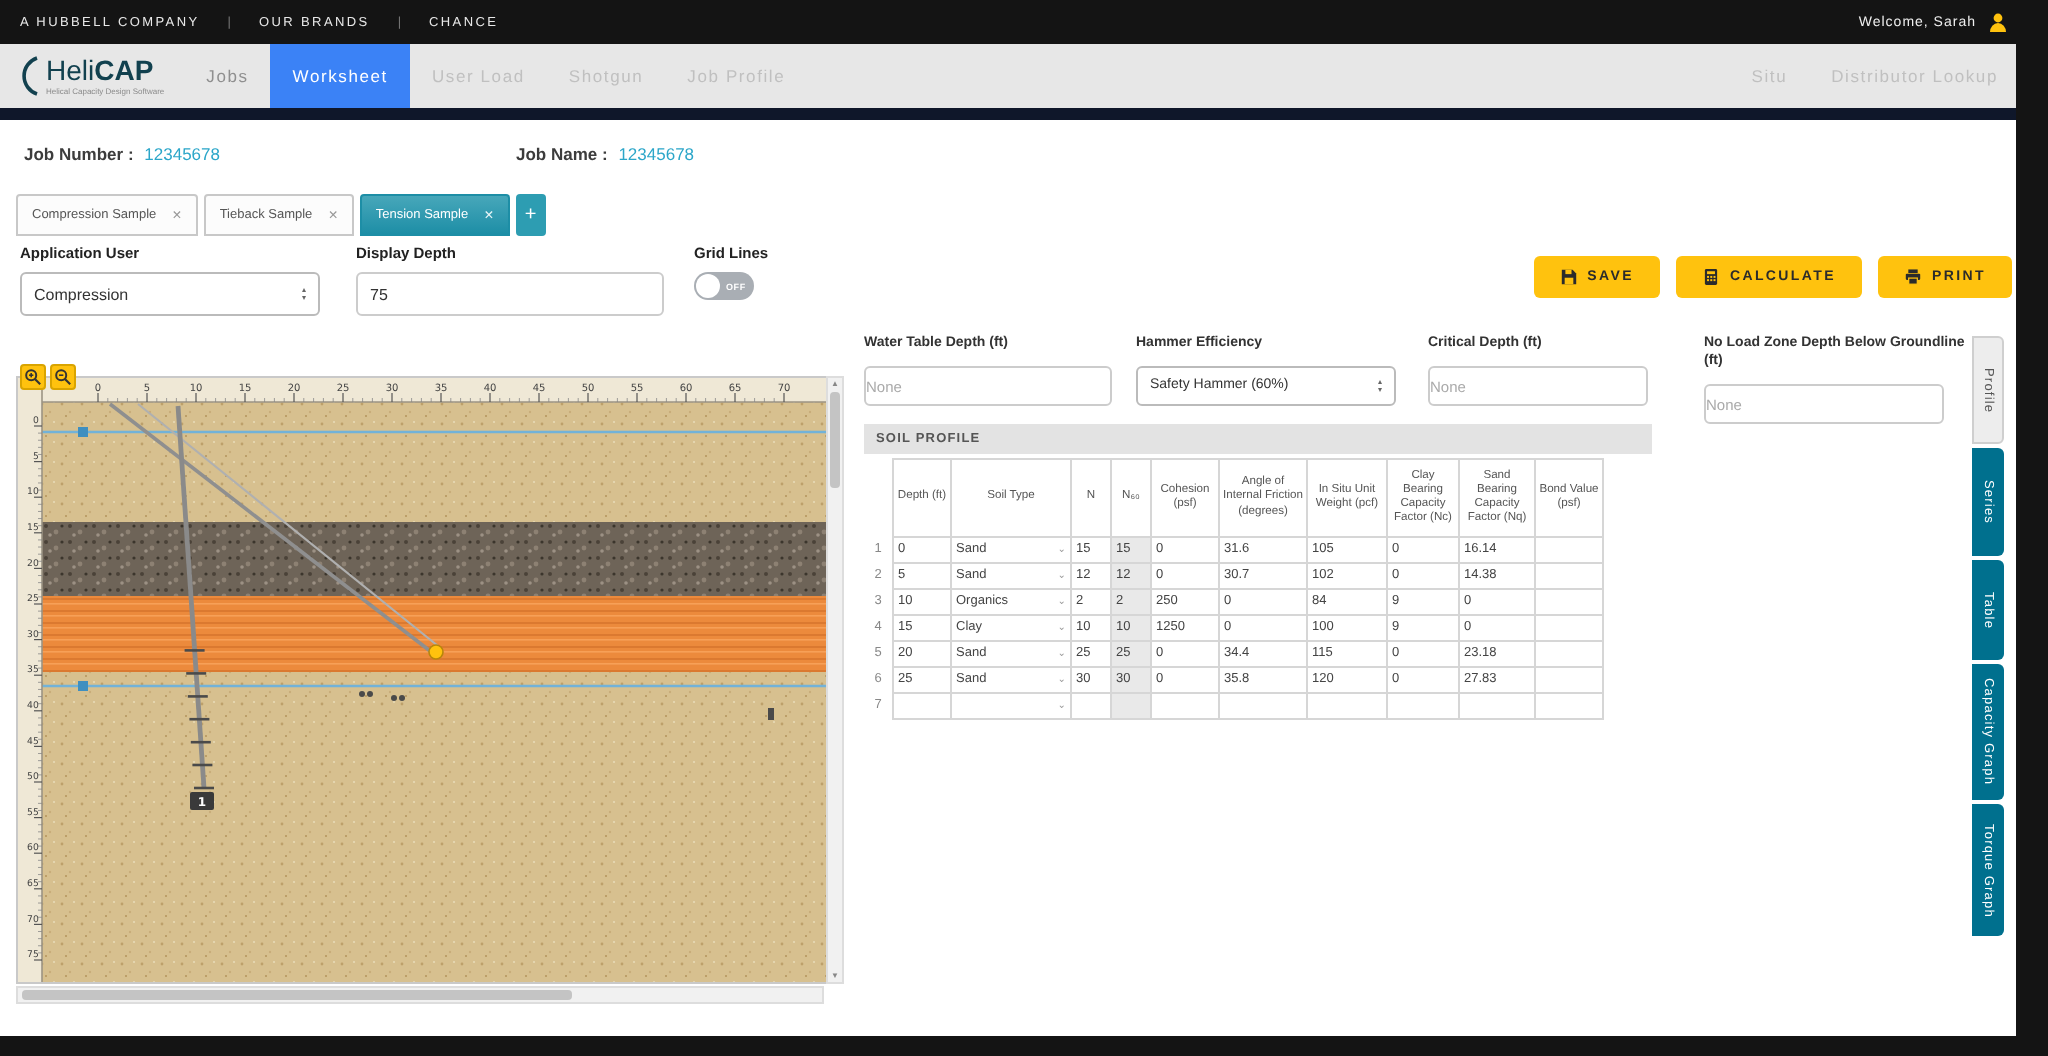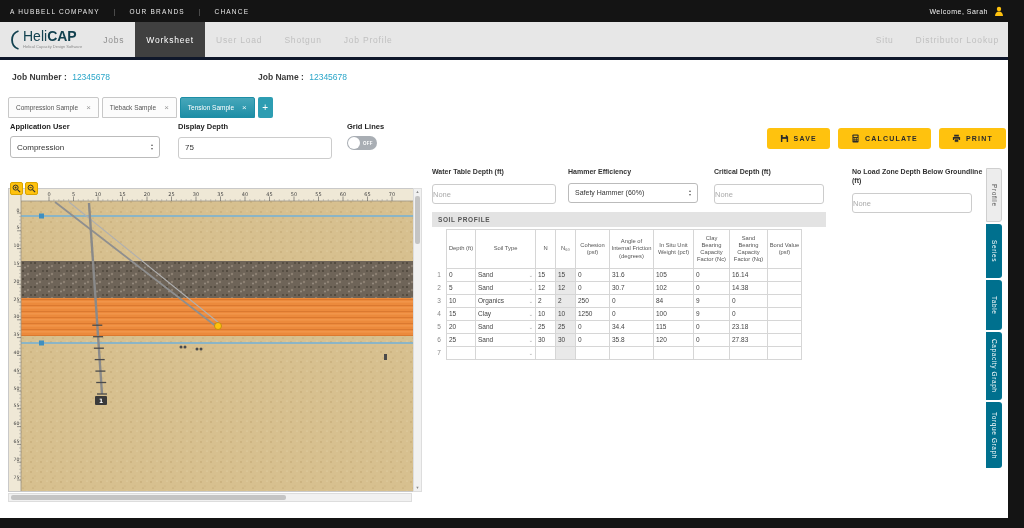--- a/index.html
+++ b/index.html
@@ -7,29 +7,29 @@
           font-family:"Liberation Sans","DejaVu Sans",sans-serif;-webkit-font-smoothing:antialiased;}
   
   .topbar{position:absolute;left:0;top:0;width:1024px;height:22px;background:#141414;display:flex;
           align-items:center;padding:0 10px;box-sizing:border-box;color:#fff;}
   .tb-item{font-size:6.5px;letter-spacing:1.2px;color:#e8e8e8;margin-right:14px;cursor:pointer;}
   .tb-sep{font-size:6.5px;color:#777;margin-right:14px;}
   .tb-right{margin-left:auto;display:flex;align-items:center;gap:6px;margin-right:10px;}
   .tb-welcome{font-size:7px;letter-spacing:.5px;color:#f0f0f0;}
   
   .navbar{position:absolute;left:0;top:22px;width:1024px;height:38px;background:#e7e7e7;display:flex;
-          align-items:stretch;border-bottom:3px solid #0f172a;box-sizing:border-box;}
+          align-items:stretch;border-bottom:6px solid #0f172a;box-sizing:border-box;}
   .logo{display:flex;align-items:center;gap:2px;margin:0 10px 0 8px;cursor:pointer;}
   .logo-line{font-size:14px;color:#12414f;line-height:13px;}
   .logo-line b{font-weight:bold;}
   .logo-tag{font-size:4px;color:#8b8b8b;margin-top:1px;}
   .nav-items{display:flex;align-items:stretch;}
   .nav-item{font-size:8.5px;letter-spacing:.8px;color:#8f8f8f;padding:0 11px;display:flex;align-items:center;cursor:pointer;}
   .nav-item.muted{color:#c0c0c0;}
-  .nav-item.active{background:#404040;color:#fff;}
+  .nav-item.active{background:#3b82f6;color:#fff;}
   .nav-right{display:flex;align-items:stretch;margin-left:auto;margin-right:14px;}
   .nav-right .nav-item{color:#c0c0c0;}
   
   .jobrow{position:absolute;left:0;top:60px;width:940px;height:34px;background:#fff;}
   .job-group{position:absolute;top:12px;font-size:8.5px;}
   .job-label{font-weight:bold;color:#3c3c3c;}
   .job-value{color:#2ba6c9;margin-left:3px;}
   
   .doctabs{position:absolute;left:8px;top:96px;height:22px;display:flex;align-items:flex-end;gap:3px;}
   .tabs-strip{display:flex;gap:3px;}

